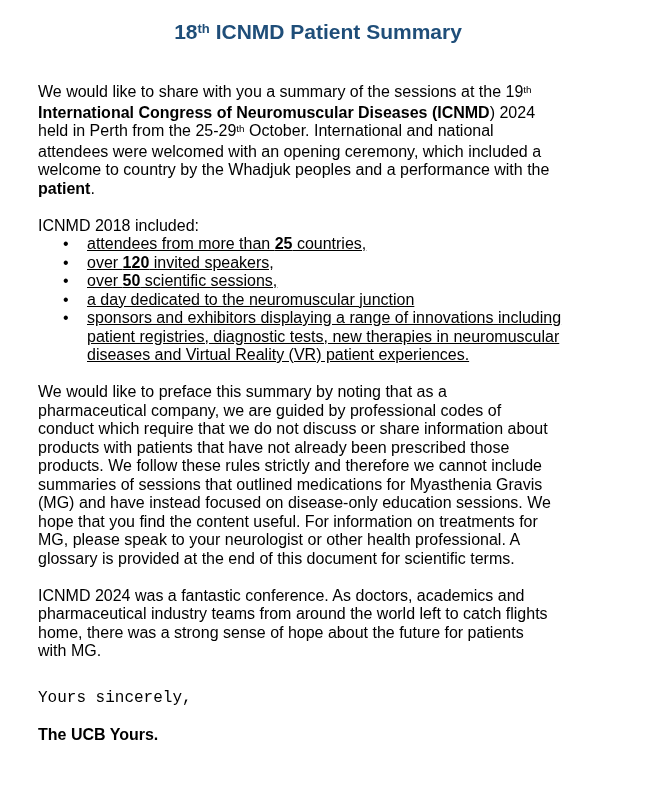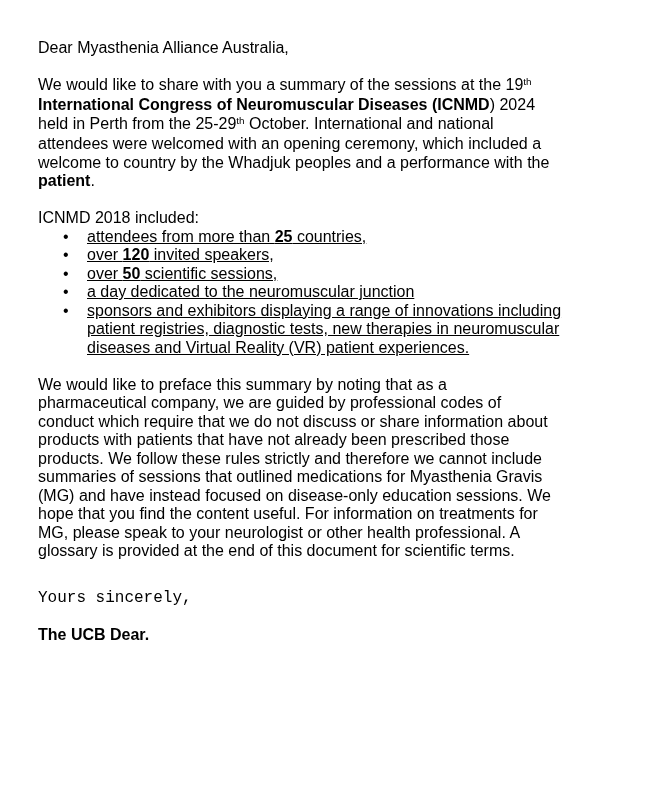--- a/index.html
+++ b/index.html
@@ -60,22 +60,22 @@
   .li-text {
     white-space: pre-wrap;
     flex: 1 1 auto;
     text-decoration: underline;
   }
 </style>
 </head>
 <body>
 
 <div class="doc">
+  <h1 class="doc-title"><span>18</span><span class="sup">th</span><span> ICNMD Patient Summary</span></h1>
   <div>
-      <p class="para"><span>Dear Myasthenia Alliance Australia,</span></p>
       <p class="para"><span>We would like to share with you a summary of the sessions at the 19</span><span class="sup">th</span><span>
 </span><span class="b">International Congress of Neuromuscular Diseases (ICNMD</span><span>) 2024
 held in Perth from the 25-29</span><span class="sup">th</span><span> October. International and national
 attendees were welcomed with an opening ceremony, which included a
 welcome to country by the Whadjuk peoples and a performance with the
 </span><span class="b">patient</span><span>.</span></p>
       <p class="para tight"><span>ICNMD 2018 included:</span></p>
       <ul class="bullets">
         <li>
           <span class="marker">•</span>
@@ -103,16 +103,20 @@
       <p class="para"><span>We would like to preface this summary by noting that as a
 pharmaceutical company, we are guided by professional codes of
 conduct which require that we do not discuss or share information about
 products with patients that have not already been prescribed those
 products. We follow these rules strictly and therefore we cannot include
 summaries of sessions that outlined medications for Myasthenia Gravis
 (MG) and have instead focused on disease-only education sessions. We
 hope that you find the content useful. For information on treatments for
 MG, please speak to your neurologist or other health professional. A
 glossary is provided at the end of this document for scientific terms.</span></p>
+      <p class="para"><span>ICNMD 2024 was a fantastic conference. As doctors, academics and
+pharmaceutical industry teams from around the world left to catch flights
+home, there was a strong sense of hope about the future for patients
+with MG.</span></p>
       <p class="para sig-gap"><span>Yours sincerely,</span></p>
-      <p class="para"><span class="b">The UCB Dear.</span></p>
+      <p class="para"><span class="b">The UCB Yours.</span></p>
     </div>
 </div>
 
 </body></html>

